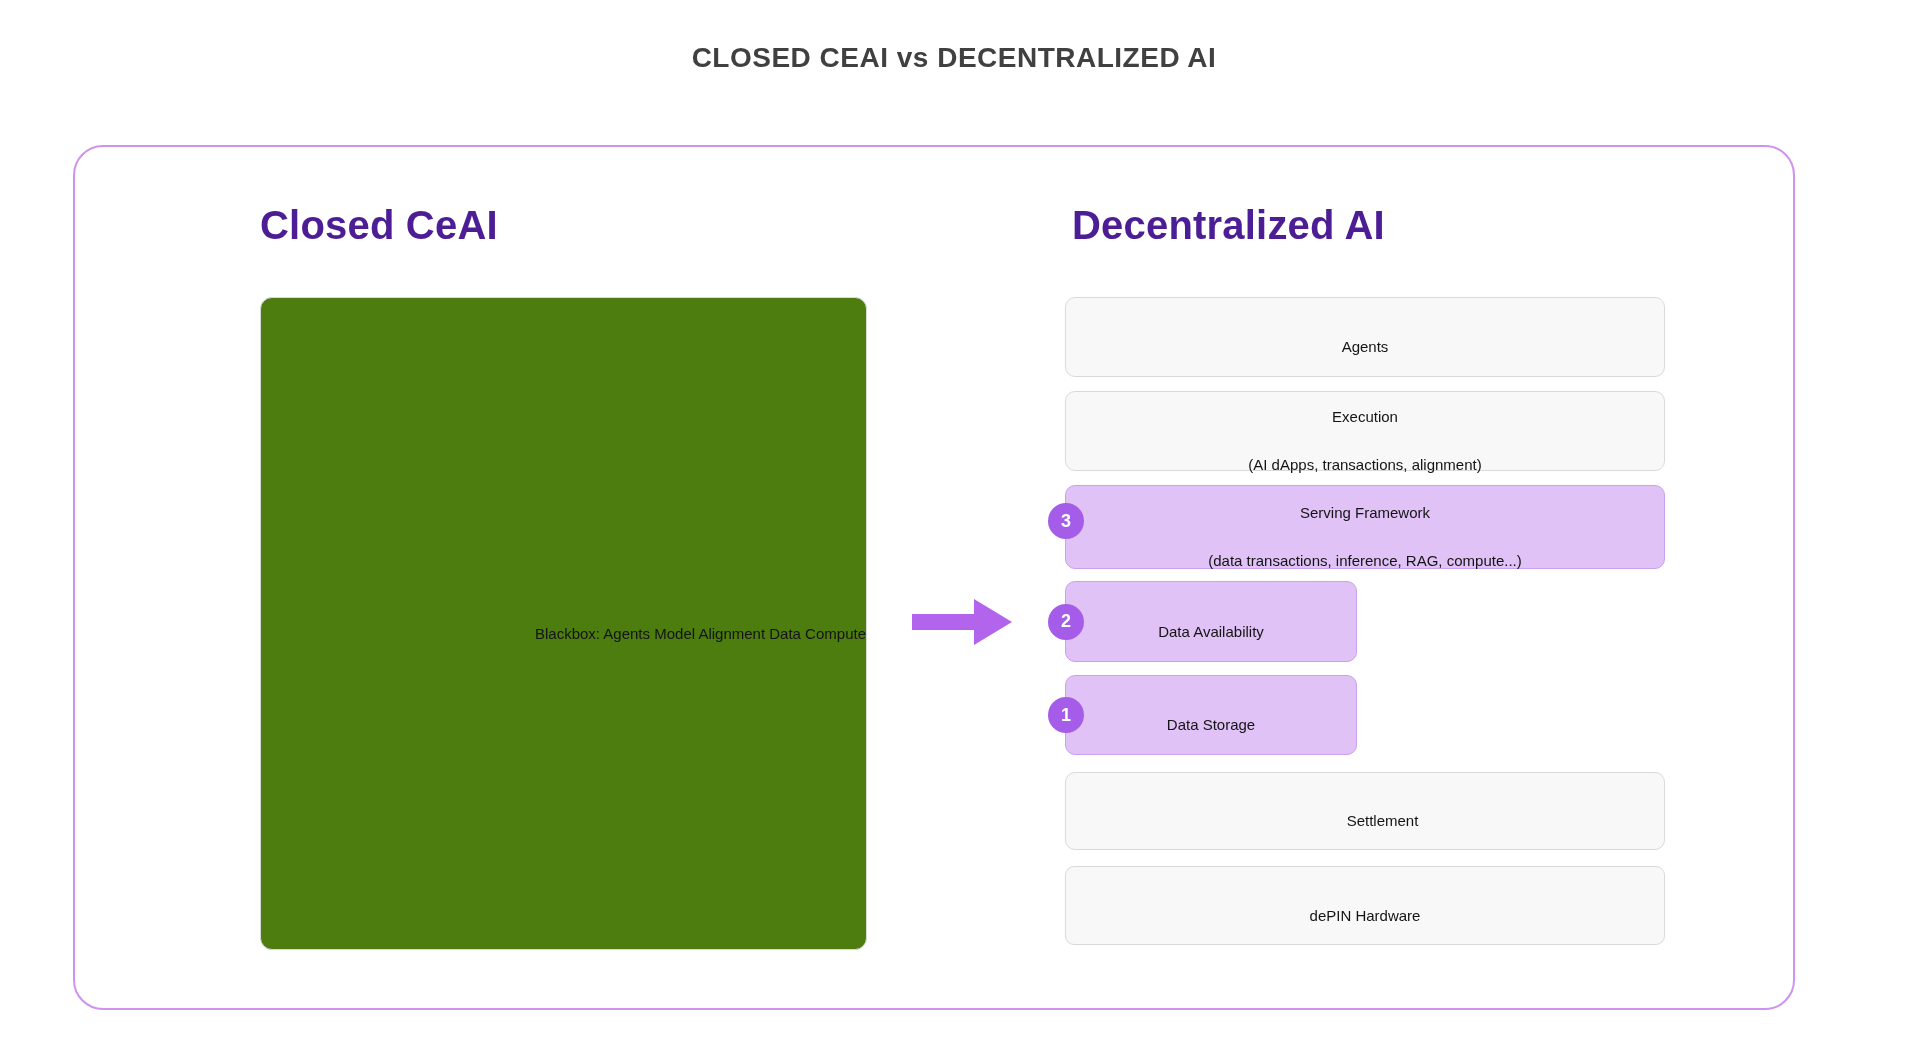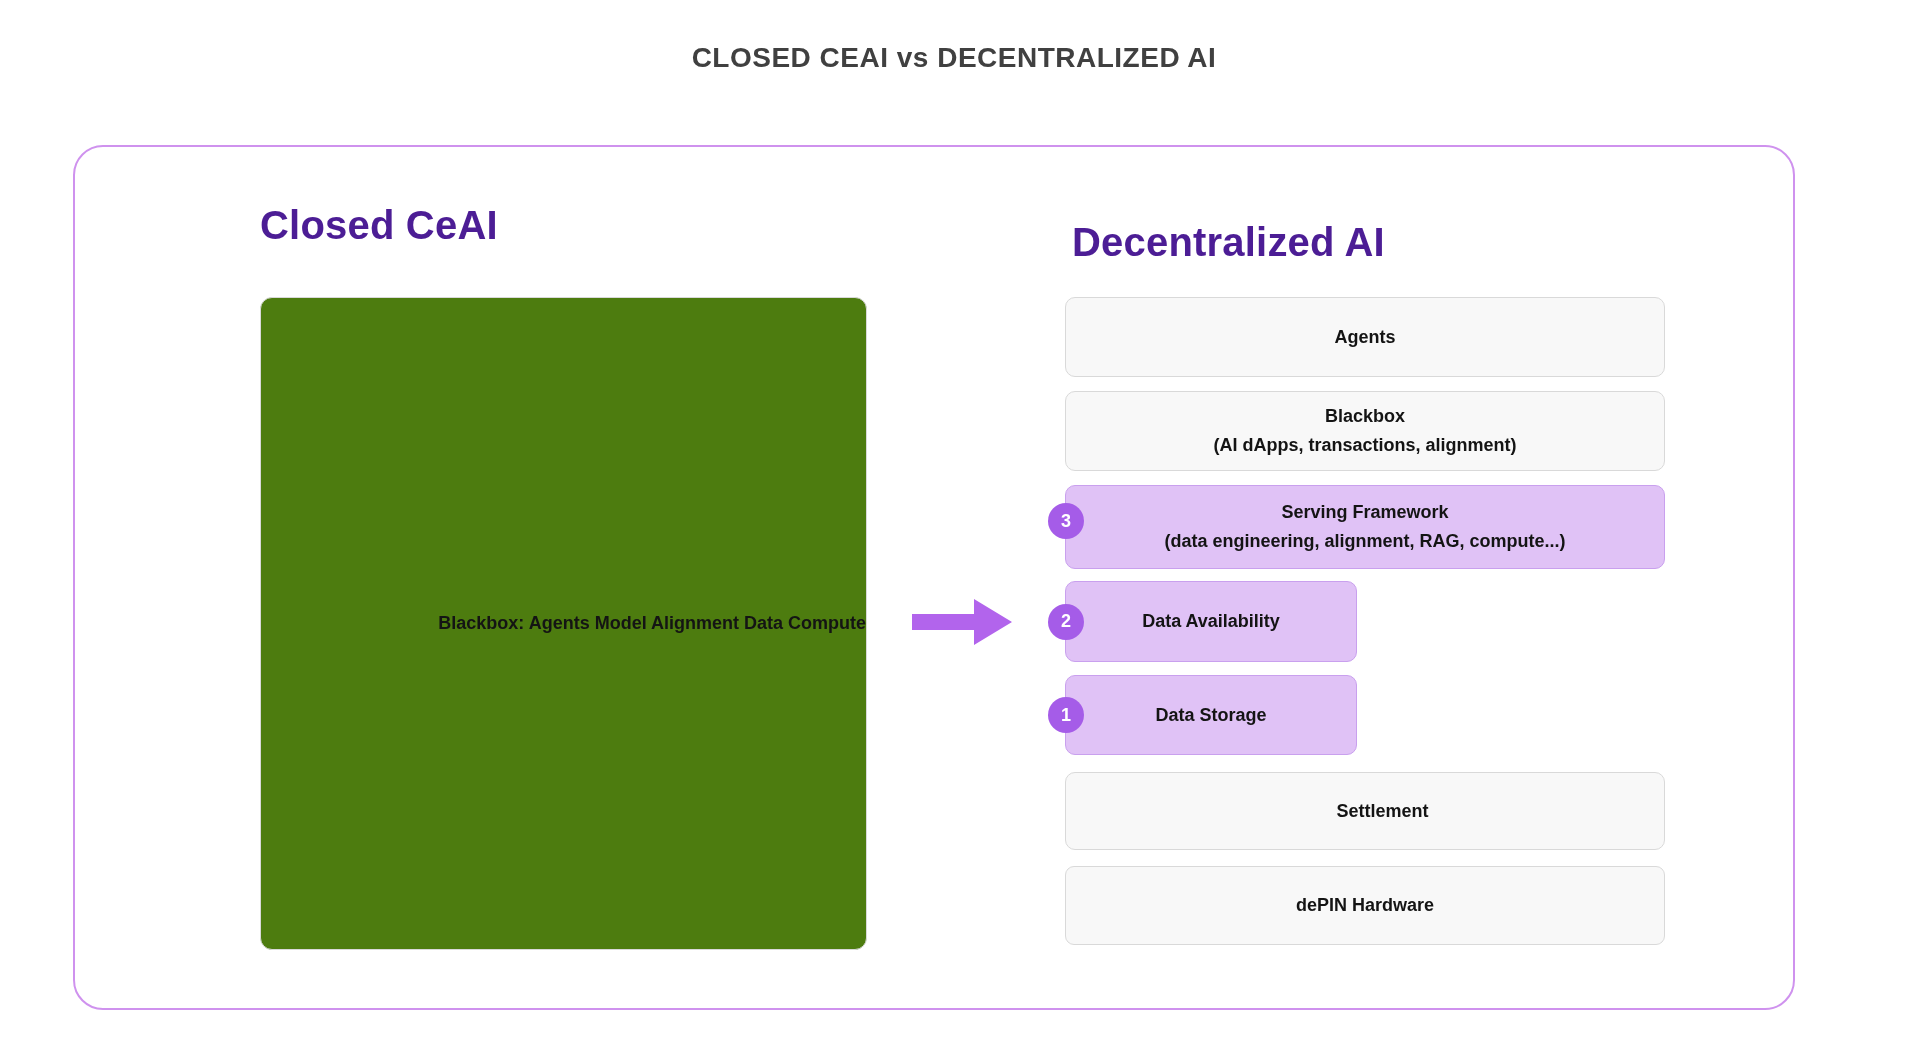--- a/index.html
+++ b/index.html
@@ -22,34 +22,35 @@
     border: 2px solid #cf92ee;
     border-radius: 30px;
     background: #ffffff;
   }
   .col-heading {
     position: absolute; top: 56px;
     font-size: 40px; font-weight: bold; color: #4c1d95;
     letter-spacing: 0.2px;
   }
   .heading-left  { left: 185px; }
-  .heading-right { left: 997px; margin-top: 17px; }
+  .heading-right { left: 997px; }
 
   .blackbox {
     position: absolute; left: 185px; top: 150px;
     width: 607px; height: 653px;
     background: #4d7c0f;
     border: 1.5px solid #d9d9d9;
     border-radius: 12px;
     display: flex; align-items: center; justify-content: flex-end;
     text-align: center;
   }
   .box-label {
-    font-size: 18px; font-weight: bold; color: #141414;
+    font-size: 15px; font-weight: normal; color: #141414;
     line-height: 29px;
+    margin-top: 19px;
   }
 
   .right-col { position: absolute; left: 990px; top: 0; width: 600px; height: 100%; }
   .layer {
     position: absolute; left: 0; width: 600px;
     border-radius: 10px;
     display: flex; flex-direction: column;
     align-items: center; justify-content: center;
     text-align: center;
   }
@@ -99,28 +100,28 @@
     <polygon points="0,16 62,16 62,1 100,24 62,47 62,32 0,32" fill="#b264ec"></polygon>
   </svg>
 
   <div class="right-col">
 
     <div class="layer gray layer-agents">
       <div class="box-label">Agents</div>
     </div>
 
     <div class="layer gray layer-execution">
-      <div class="box-label">Blackbox</div>
+      <div class="box-label">Execution</div>
       <div class="box-label">(AI dApps, transactions, alignment)</div>
     </div>
 
     <div class="layer purple layer-serving">
       <div class="badge">3</div>
       <div class="box-label">Serving Framework</div>
-      <div class="box-label">(data engineering, alignment, RAG, compute...)</div>
+      <div class="box-label">(data transactions, inference, RAG, compute...)</div>
     </div>
 
     <div class="layer purple layer-da">
       <div class="badge">2</div>
       <div class="box-label">Data Availability</div>
     </div>
 
     <div class="layer purple layer-ds">
       <div class="badge">1</div>
       <div class="box-label">Data Storage</div>

